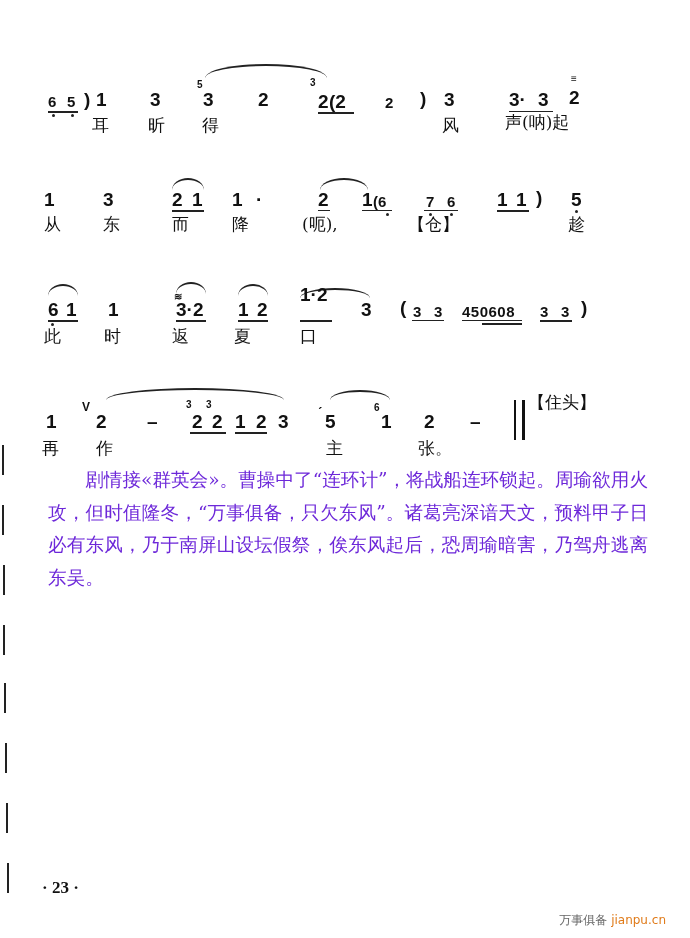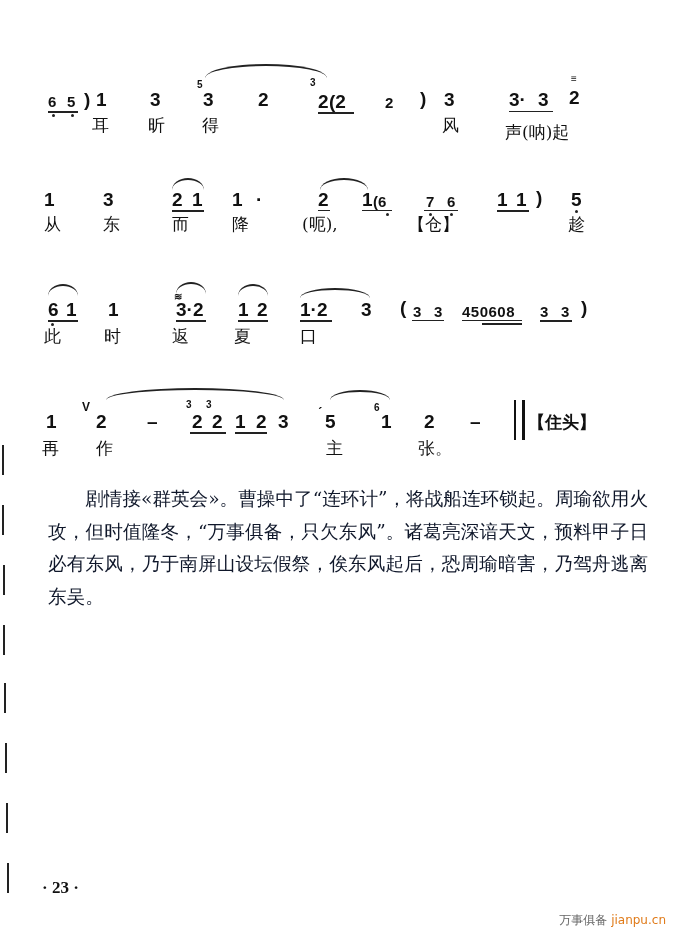--- a/index.html
+++ b/index.html
@@ -25,23 +25,23 @@
   }
   .uline { position: absolute; height: 2px; background: #222; }
   .uline.thin { height: 1px; }
   .dot { position: absolute; width: 3px; height: 3px; border-radius: 50%; background: #222; }
   .slur {
     position: absolute; border-top: 2px solid #222; border-radius: 50% 50% 0 0 / 100% 100% 0 0;
     height: 10px;
   }
   .bar-double { position: absolute; width: 6px; border-left: 2px solid #111; border-right: 3px solid #111; }
   .prose {
-    position: absolute; left: 48px; top: 483px; width: 600px;
+    position: absolute; left: 48px; top: 464px; width: 600px;
     font-family: "DejaVu Serif", serif; font-size: 18.6px; line-height: 32.5px;
-    color: #0f172a; text-align: justify;
+    color: #6d28d9; text-align: justify;
   }
   .prose p { margin: 0; text-indent: 2em; }
   .page-num {
     position: absolute; left: 42px; top: 878px;
     font-family: "Liberation Serif", serif; font-weight: bold; font-size: 17px;
   }
   .watermark {
     position: absolute; right: 24px; top: 912px;
     font-family: "DejaVu Sans", sans-serif; font-size: 12px; color: #666;
   }
@@ -83,21 +83,21 @@
     <span class="note" style="left:444px;top:90px;">3</span>
     <span class="note" style="left:509px;top:90px;">3·</span>
     <span class="note" style="left:538px;top:90px;">3</span>
     <div class="uline thin" style="left:509px;top:111px;width:44px;"></div>
     <span class="grace" style="left:571px;top:74px;">≡</span>
     <span class="note" style="left:569px;top:88px;">2</span>
     <span class="lyric" style="left:92px;top:115px;">耳</span>
     <span class="lyric" style="left:148px;top:115px;">昕</span>
     <span class="lyric" style="left:202px;top:115px;">得</span>
     <span class="lyric" style="left:442px;top:115px;">风</span>
-    <span class="lyric" style="left:505px;top:122px;">声(呐)起</span>
+    <span class="lyric" style="left:505px;top:112px;">声(呐)起</span>
   </div>
 
   <div>
     <div class="slur" style="left:172px;top:178px;width:32px;"></div>
     <div class="slur" style="left:320px;top:178px;width:48px;"></div>
     <span class="note" style="left:44px;top:190px;">1</span>
     <span class="note" style="left:103px;top:190px;">3</span>
     <span class="note" style="left:172px;top:190px;">2</span>
     <span class="note" style="left:192px;top:190px;">1</span>
     <div class="uline" style="left:172px;top:210px;width:32px;"></div>
@@ -138,21 +138,21 @@
     <span class="note" style="left:66px;top:300px;">1</span>
     <div class="uline" style="left:48px;top:320px;width:30px;"></div>
     <div class="dot" style="left:51px;top:323px;"></div>
     <span class="note" style="left:108px;top:300px;">1</span>
     <span class="grace" style="left:174px;top:292px;">≋</span>
     <span class="note" style="left:176px;top:300px;">3·2</span>
     <div class="uline" style="left:176px;top:320px;width:30px;"></div>
     <span class="note" style="left:238px;top:300px;">1</span>
     <span class="note" style="left:257px;top:300px;">2</span>
     <div class="uline" style="left:238px;top:320px;width:30px;"></div>
-    <span class="note" style="left:300px;top:300px;text-align:center;">1·2</span>
+    <span class="note" style="left:300px;top:285px;text-align:center;">1·2</span>
     <div class="uline" style="left:300px;top:320px;width:32px;"></div>
     <span class="note" style="left:361px;top:300px;">3</span>
     <span class="note" style="left:400px;top:298px;">(</span>
     <span class="note small" style="left:413px;top:302px;">3</span>
     <span class="note small" style="left:434px;top:302px;">3</span>
     <div class="uline thin" style="left:412px;top:320px;width:32px;"></div>
     <span class="note small" style="left:462px;top:302px;letter-spacing:0.5px;">450608</span>
     <div class="uline thin" style="left:462px;top:320px;width:60px;"></div>
     <div class="uline" style="left:482px;top:323px;width:40px;"></div>
     <span class="note small" style="left:540px;top:302px;">3</span>
@@ -182,21 +182,21 @@
     <span class="note" style="left:256px;top:412px;">2</span>
     <div class="uline" style="left:235px;top:432px;width:32px;"></div>
     <span class="note" style="left:278px;top:412px;">3</span>
     <span class="grace" style="left:318px;top:408px;font-size:14px;">ˊ</span>
     <span class="note" style="left:325px;top:412px;">5</span>
     <span class="grace" style="left:374px;top:403px;">6</span>
     <span class="note" style="left:381px;top:412px;">1</span>
     <span class="note" style="left:424px;top:412px;">2</span>
     <span class="note" style="left:470px;top:412px;">–</span>
     <div class="bar-double" style="left:514px;top:400px;height:40px;"></div>
-    <span class="lyric" style="left:528px;top:412px;font-weight:bold;">【住头】</span>
+    <span class="lyric" style="left:528px;top:392px;font-weight:normal;">【住头】</span>
     <span class="lyric" style="left:42px;top:438px;">再</span>
     <span class="lyric" style="left:96px;top:438px;">作</span>
     <span class="lyric" style="left:326px;top:438px;">主</span>
     <span class="lyric" style="left:418px;top:438px;">张。</span>
   </div>
 
   <div class="prose">
     <p>剧情接«群英会»。曹操中了“连环计”，将战船连环锁起。周瑜欲用火攻，但时值隆冬，“万事俱备，只欠东风”。诸葛亮深谙天文，预料甲子日必有东风，乃于南屏山设坛假祭，俟东风起后，恐周瑜暗害，乃驾舟逃离东吴。</p>
   </div>
 

